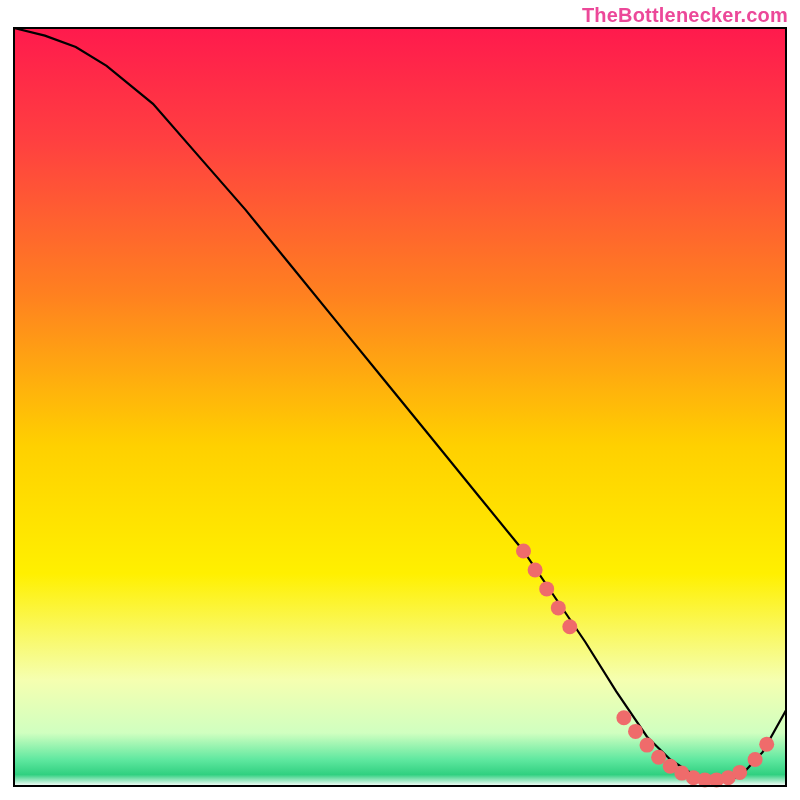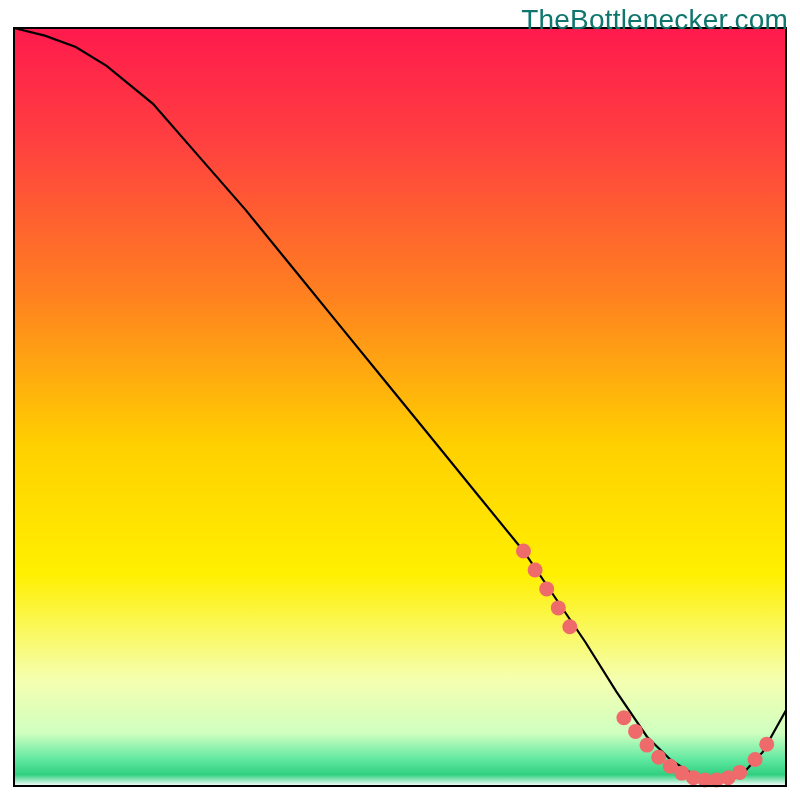--- a/index.html
+++ b/index.html
@@ -12,23 +12,23 @@
   }
   .chart-wrap {
     position: relative;
     width: 800px;
     height: 800px;
   }
   .attribution {
     position: absolute;
     top: 4px;
     right: 12px;
-    font-size: 28px;
-    font-weight: 400;
-    color: #0f766e;
+    font-size: 20px;
+    font-weight: 700;
+    color: #ec4899;
     letter-spacing: 0.2px;
     user-select: none;
   }
   svg {
     display: block;
   }
 </style>
 </head>
 <body>
 

